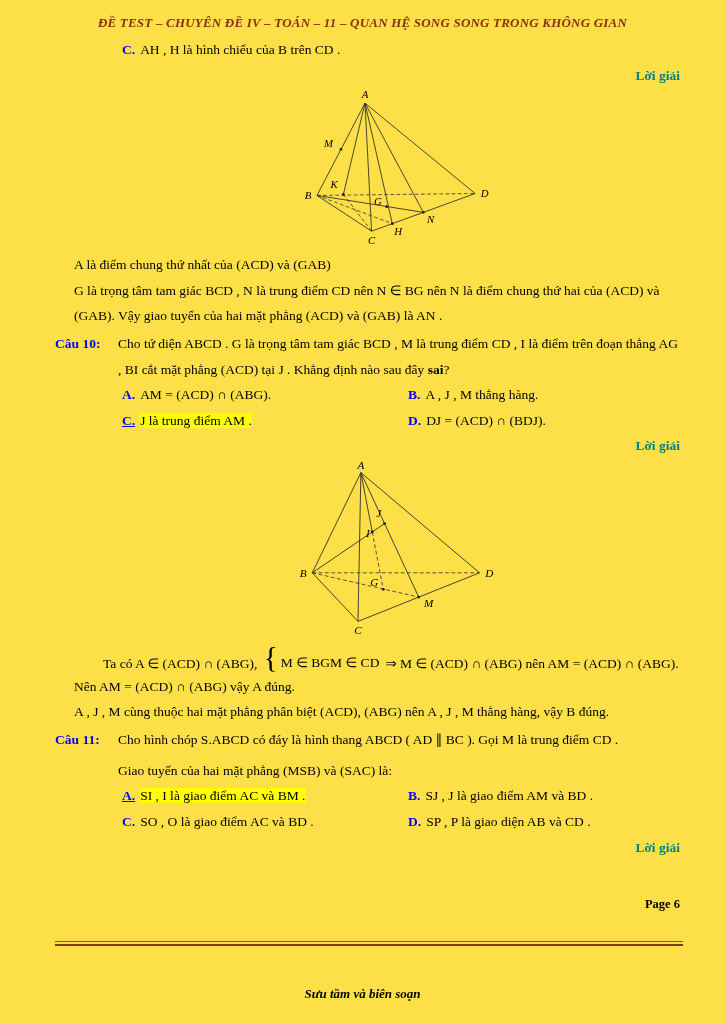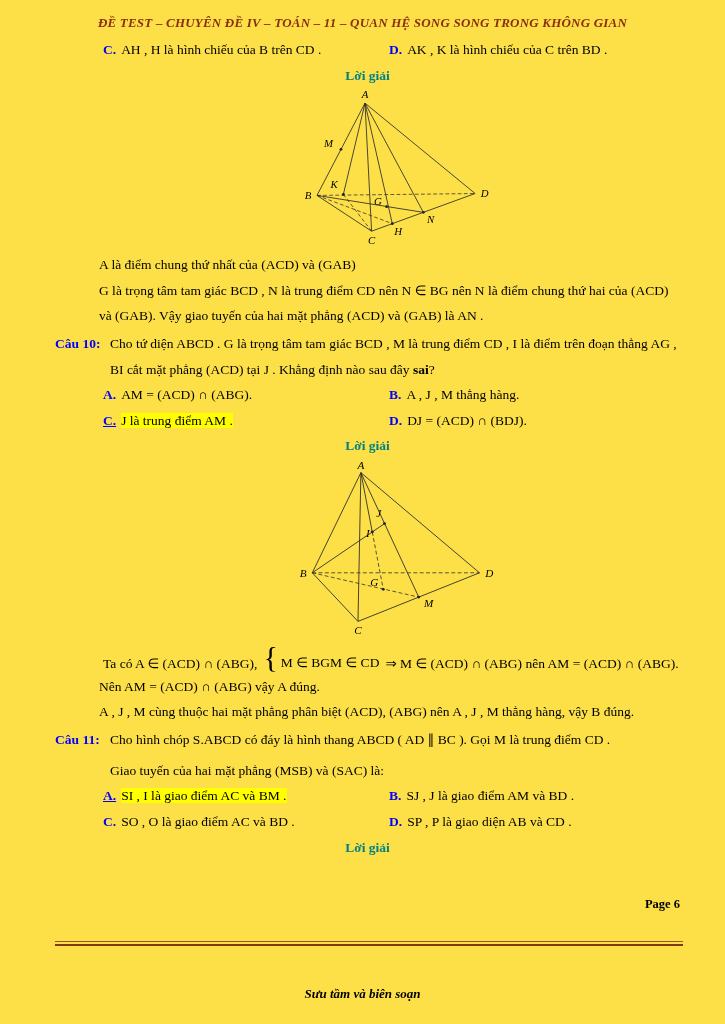--- a/index.html
+++ b/index.html
@@ -9,32 +9,32 @@
     font-family: "Liberation Serif", serif;
     font-size: 13.5px; color: #000;
   }
   .page { position: relative; width: 725px; height: 1024px; overflow: hidden; background: #fde047; }
   .doc-header {
     margin: 15px 28px 0; text-align: center;
     font-weight: bold; font-style: italic;
     color: #8B2E0E; font-size: 13px; letter-spacing: .2px;
   }
   .content { padding: 6px 45px 0 55px; }
-  .opts-row { display: flex; margin-left: 48px; line-height: 1.9; }
+  .opts-row { display: flex; margin-left: 67px; line-height: 1.9; }
   .opt-l { width: 286px; flex: none; padding-right: 8px; }
   .opt-r { flex: 1; }
   .opt-label { color: #0000FF; font-weight: bold; padding-right: 5px; }
   .u { text-decoration: underline; }
   .hl { background: #FFFF00; }
-  .loigiai { text-align: center; font-weight: bold; color: #008080; line-height: 1.8; margin-top: 1px; }
+  .loigiai { text-align: right; font-weight: bold; color: #008080; line-height: 1.8; margin-top: 1px; }
   .fig { display: block; }
   .fig1 { margin: 2px 0 2px 227px; }
   .fig2 { margin: 2px 0 2px 230px; }
-  .para { margin-left: 44px; line-height: 1.9; }
-  .qrow { display: flex; line-height: 1.9; margin-top: 2px; }
+  .para { margin-left: 19px; line-height: 1.9; }
+  .qrow { display: flex; line-height: 1.9; margin-top: 2px; gap: 8px; }
   .qnum { flex: none; width: 55px; color: #0000FF; font-weight: bold; }
   .qbody { flex: 1; }
   .stem2 { margin-top: 5px; }
   .cases-row { display: flex; align-items: flex-end; margin-left: 48px; padding: 4px 0 2px; }
   .brace { font-size: 30px; font-weight: 400; line-height: 1; margin: 0 3px 0 6px; }
   .case-stack { display: flex; flex-direction: row; line-height: 1.3; margin-right: 6px; }
   svg text { font-family: "Liberation Serif", serif; font-style: italic; font-size: 11.5px; fill: #000; }
   svg line { stroke: #2b2b2b; stroke-width: 0.9; }
   svg line.d { stroke-dasharray: 4 2.5; stroke-width: 0.8; }
   .footer-rule {
@@ -52,23 +52,20 @@
 
 <div class="page">
 
   <div class="doc-header">ĐỀ TEST – CHUYÊN ĐỀ IV – TOÁN – 11 – QUAN HỆ SONG SONG TRONG KHÔNG GIAN</div>
 
   <div class="content">
 
     <div class="opts-row">
       <div class="opt-l">
         <span class="opt-label">C.</span><span>AH , H là hình chiếu của B trên CD .</span>
-      </div>
-      <div class="opt-r">
-        <span class="opt-label">D.</span><span>AK , K là hình chiếu của C trên BD .</span>
       </div>
     </div>
 
     <div class="loigiai">Lời giải</div>
 
     <svg class="fig fig1" width="230" height="160" viewBox="0 0 230 170">
       <g>
         <line x1="81" y1="14" x2="30" y2="112"></line>
         <line x1="81" y1="14" x2="88" y2="150"></line>
         <line x1="81" y1="14" x2="198" y2="110"></line>

